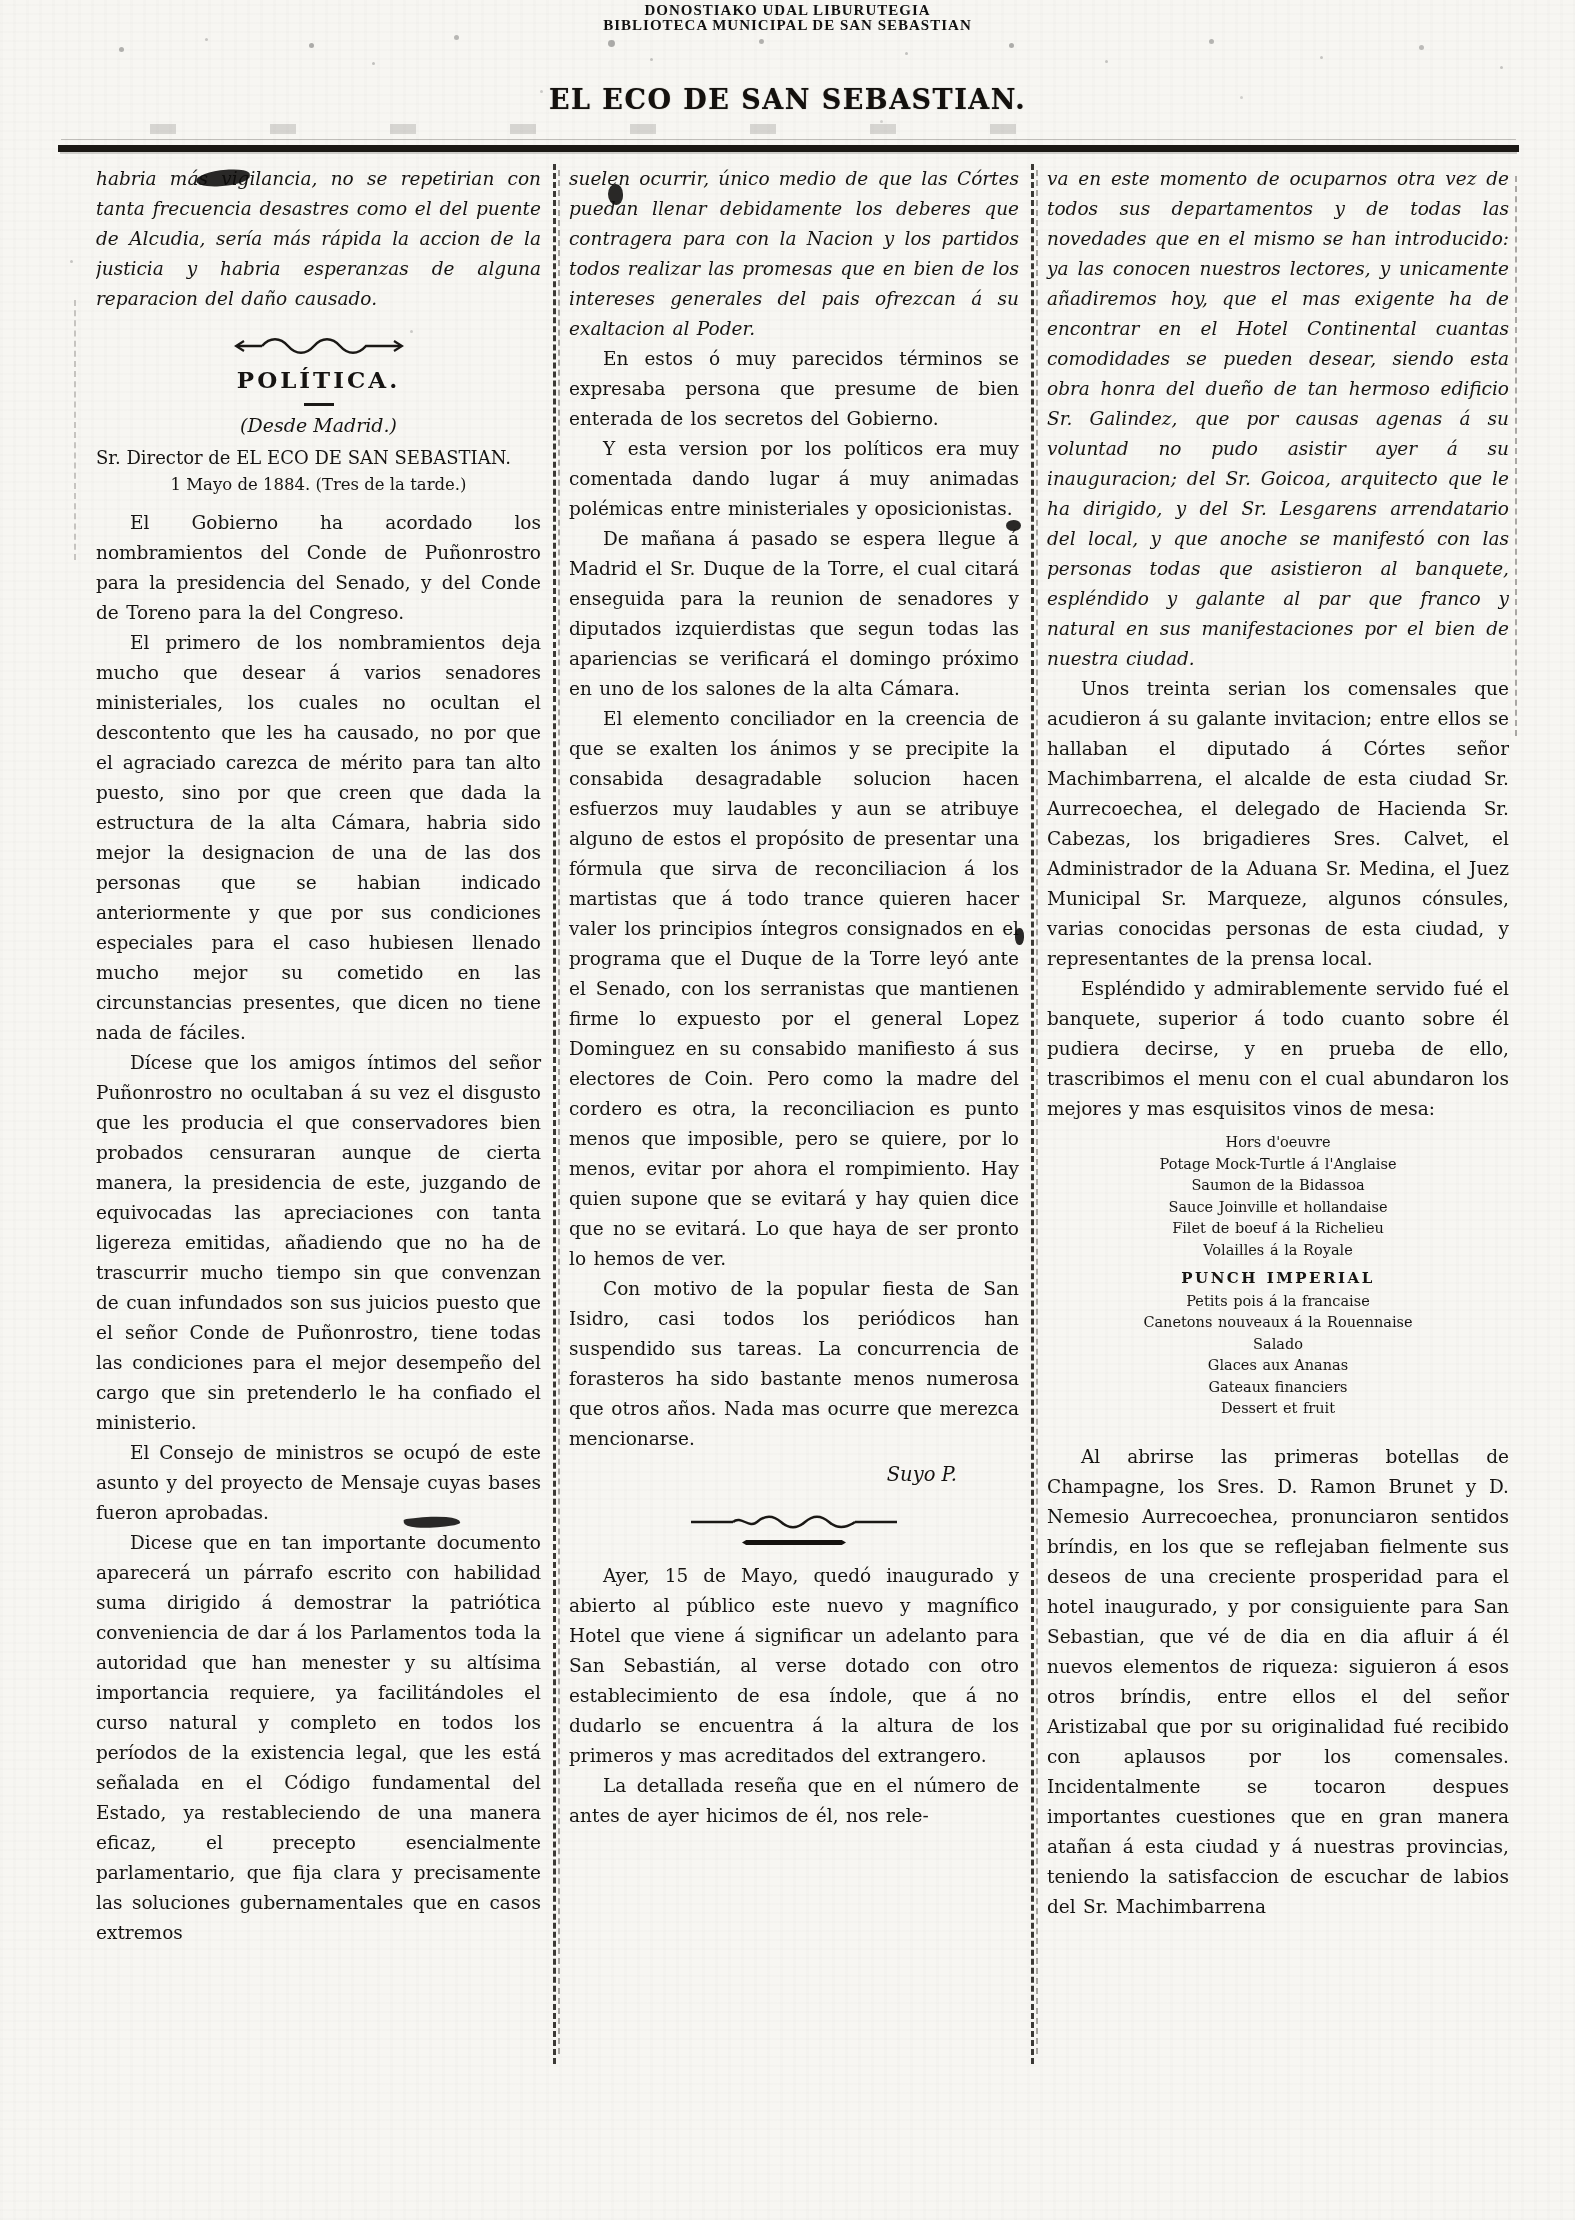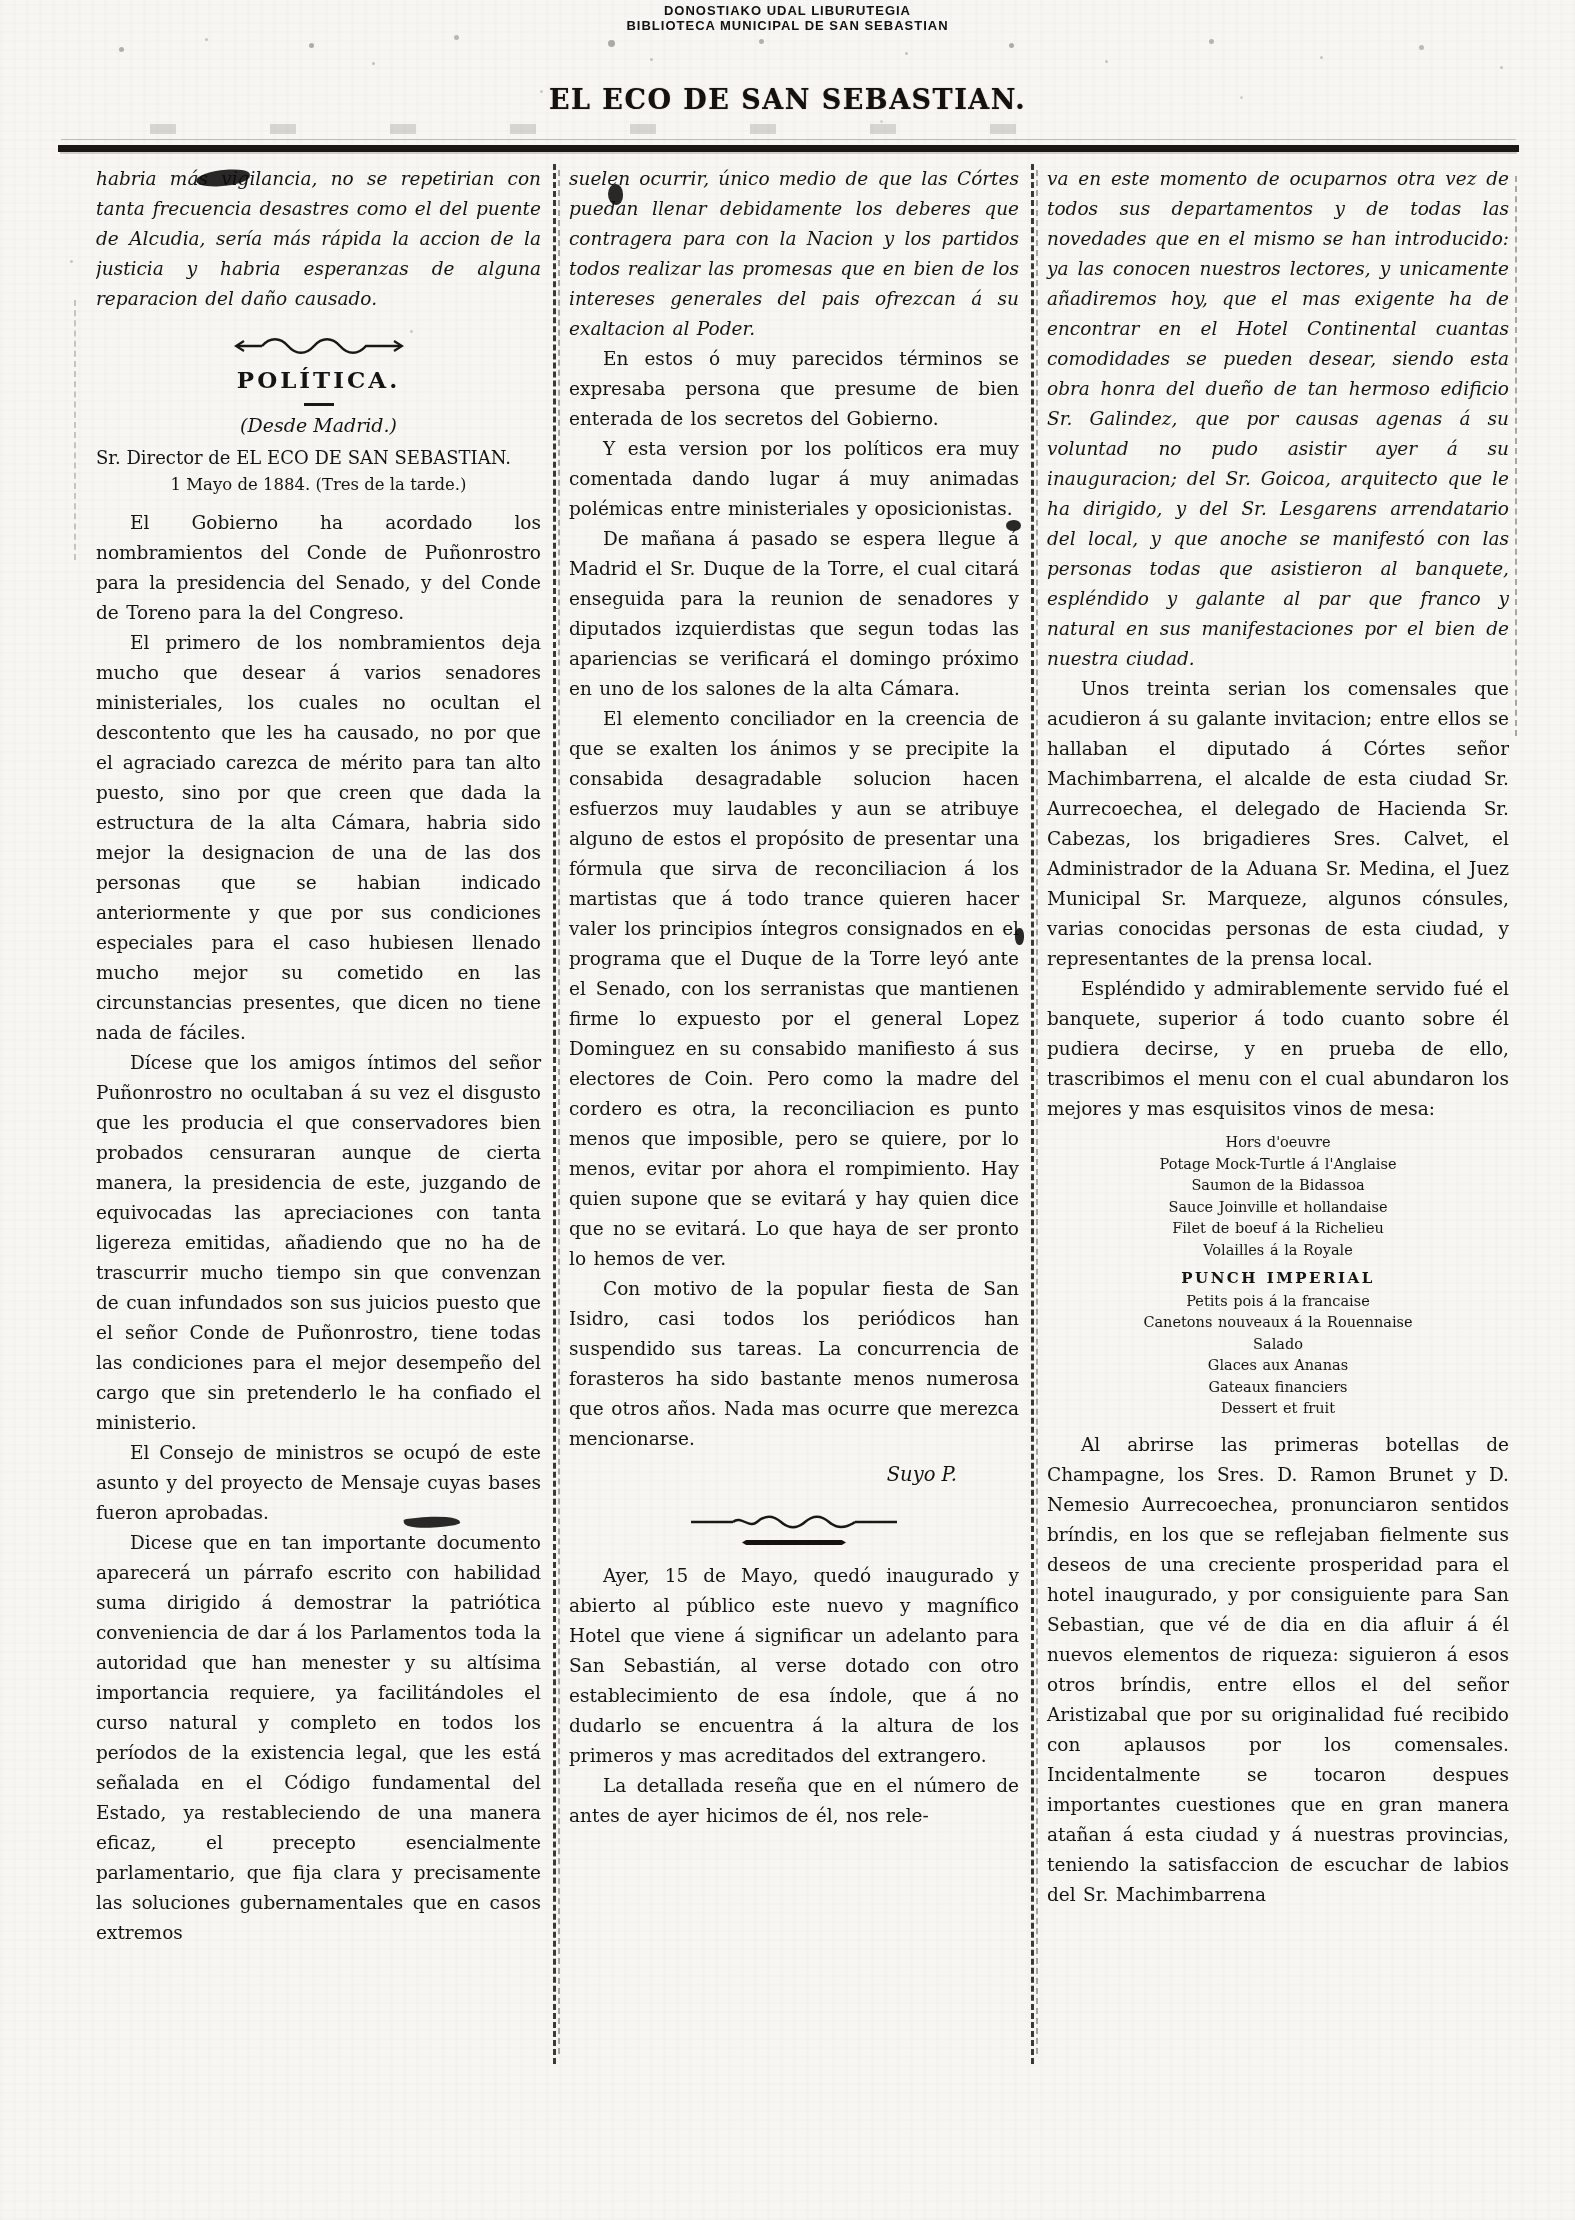--- a/index.html
+++ b/index.html
@@ -12,22 +12,22 @@
       repeating-linear-gradient(0deg, rgba(0,0,0,0.012) 0 2px, transparent 2px 9px),
       repeating-linear-gradient(90deg, rgba(0,0,0,0.010) 0 3px, transparent 3px 13px);
     color:#161412;
     font-family:"DejaVu Serif", serif;
     overflow:hidden;
   }
   
   .stamp{
     position:absolute;top:3px;left:0;right:0;
     text-align:center;
-    font-family:Liberation Sans, sans-serif;
-    font-weight:bold;font-size:13px;line-height:15px;
+    font-family:Liberation Serif, serif;
+    font-weight:bold;font-size:15px;line-height:15px;
     letter-spacing:1px;color:#111;
   }
   .masthead{
     position:absolute;top:84px;left:0;right:0;
     text-align:center;
     font-weight:bold;font-size:27px;letter-spacing:1.5px;
     color:#14110e;
     text-shadow:0 0 1px rgba(20,17,14,.6);
   }
   .head-rule{
@@ -94,21 +94,21 @@
   .dateline{text-align:center;font-size:16.5px;margin:0 0 10px;line-height:26px;}
   .signature{text-align:right;font-style:italic;font-size:19.5px;padding-right:62px;margin:6px 0 0;}
   .article-title{
     text-align:center;font-family:"DejaVu Sans", sans-serif;
     font-weight:bold;font-size:26px;letter-spacing:1px;margin:8px 0 2px;line-height:34px;
     color:#100e0c;
   }
   .article-rule{width:104px;height:5px;background:#15120f;margin:3px auto 16px;
     clip-path:polygon(0 50%,4% 0,96% 0,100% 50%,96% 100%,4% 100%);}
   .menu{
-    text-align:center;font-size:14.5px;line-height:21.5px;margin:8px auto 10px;
+    text-align:center;font-size:14.5px;line-height:21.5px;margin:8px auto 22px;
     word-spacing:1px;
   }
   .menu-line:nth-child(7){font-weight:bold;letter-spacing:2.5px;font-size:15px;margin-top:7px;}
   .menu-line:nth-child(8){margin-top:1px;}
   
   .blot{position:absolute;background:#0c0b0a;opacity:.88;}
   .blot1{left:196px;top:170px;width:54px;height:16px;border-radius:60% 40% 55% 45%;transform:rotate(-4deg);}
   .blot2{left:608px;top:184px;width:15px;height:21px;border-radius:50% 50% 45% 55%;}
   .blot3{left:404px;top:1516px;width:56px;height:12px;border-radius:10% 90% 20% 80%;transform:rotate(-7deg);}
   .blot4{left:1006px;top:520px;width:15px;height:11px;border-radius:50%;}

